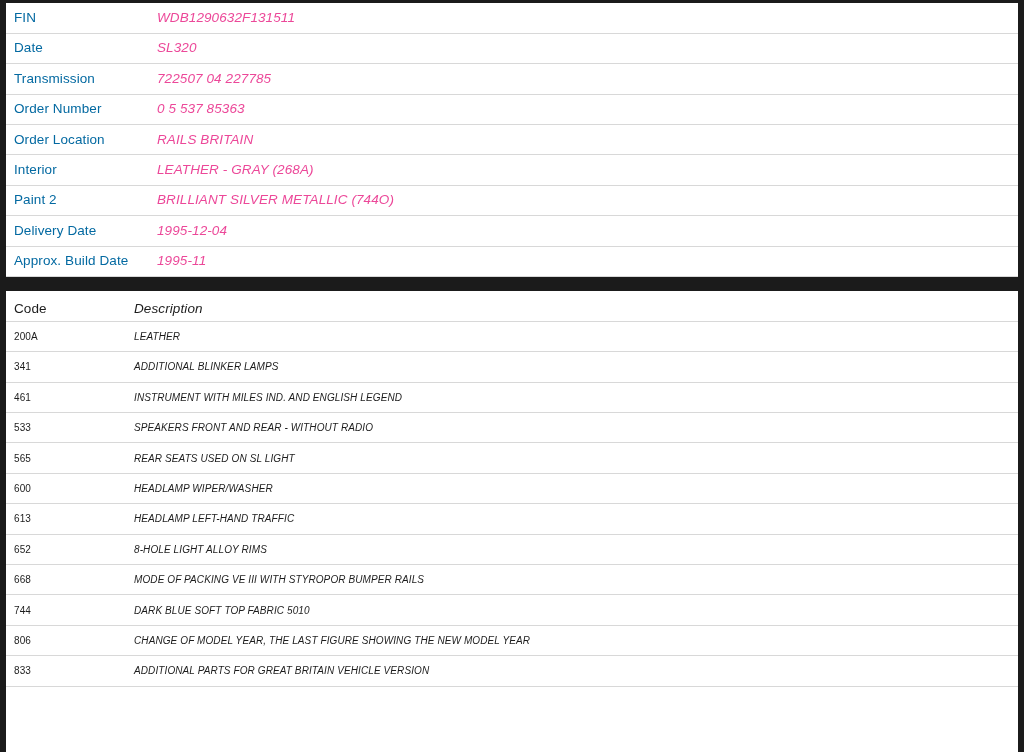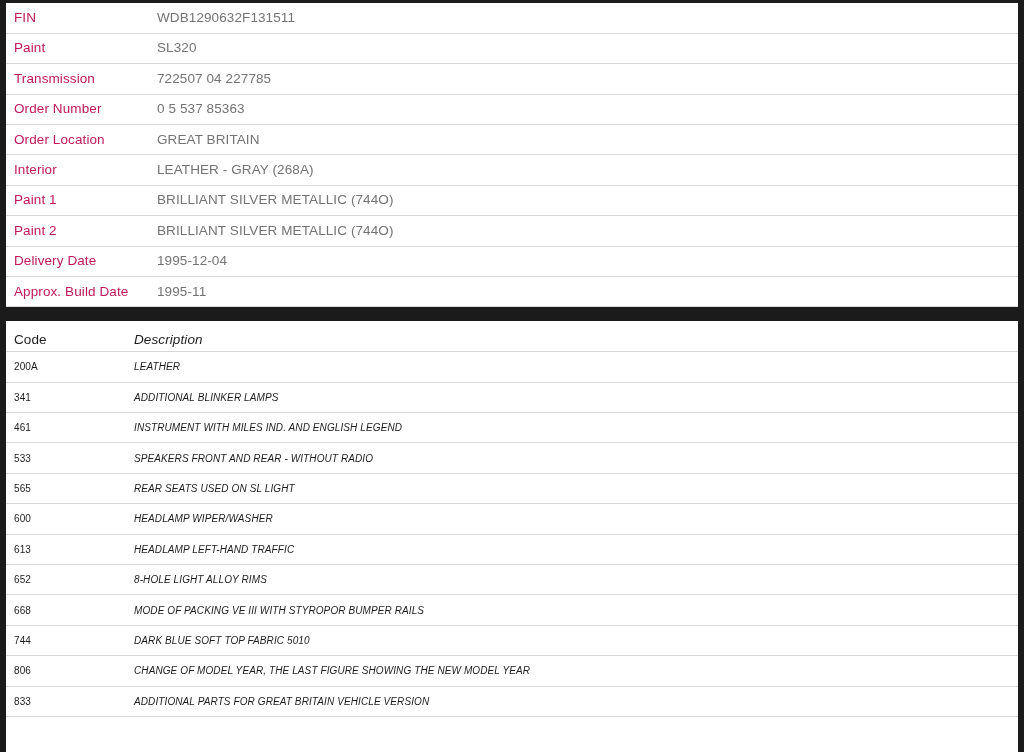--- a/index.html
+++ b/index.html
@@ -59,25 +59,26 @@
   table.spec td {
     border-bottom: 1px solid #d8d8d8;
     font-size: 13.5px;
     padding: 0 0 0 8px;
     vertical-align: middle;
     line-height: 1.2;
     letter-spacing: 0.1px;
   }
   table.spec td.label {
     width: 133px;
-    color: #be185d;
+    color: #0369a1;
   }
   table.spec td.value {
-    color: #737373;
+    color: #ec4899;
     padding-left: 10px;
+    font-style: italic;
   }
 
   .divider-bar {
     height: 14px;
     background: #1b1b1b;
     width: 100%;
   }
 
   table.options {
     width: 100%;
@@ -119,44 +120,40 @@
 
   <div class="content">
 
     <table class="spec">
       <tbody>
         <tr>
           <td class="label">FIN</td>
           <td class="value">WDB1290632F131511</td>
         </tr>
         <tr>
-          <td class="label">Paint</td>
+          <td class="label">Date</td>
           <td class="value">SL320</td>
         </tr>
         <tr>
           <td class="label">Transmission</td>
           <td class="value">722507 04 227785</td>
         </tr>
         <tr>
           <td class="label">Order Number</td>
           <td class="value">0 5 537 85363</td>
         </tr>
         <tr>
           <td class="label">Order Location</td>
-          <td class="value">GREAT BRITAIN</td>
+          <td class="value">RAILS BRITAIN</td>
         </tr>
         <tr>
           <td class="label">Interior</td>
           <td class="value">LEATHER - GRAY (268A)</td>
         </tr>
         <tr>
-          <td class="label">Paint 1</td>
-          <td class="value">BRILLIANT SILVER METALLIC (744O)</td>
-        </tr>
-        <tr>
           <td class="label">Paint 2</td>
           <td class="value">BRILLIANT SILVER METALLIC (744O)</td>
         </tr>
         <tr>
           <td class="label">Delivery Date</td>
           <td class="value">1995-12-04</td>
         </tr>
         <tr>
           <td class="label">Approx. Build Date</td>
           <td class="value">1995-11</td>

